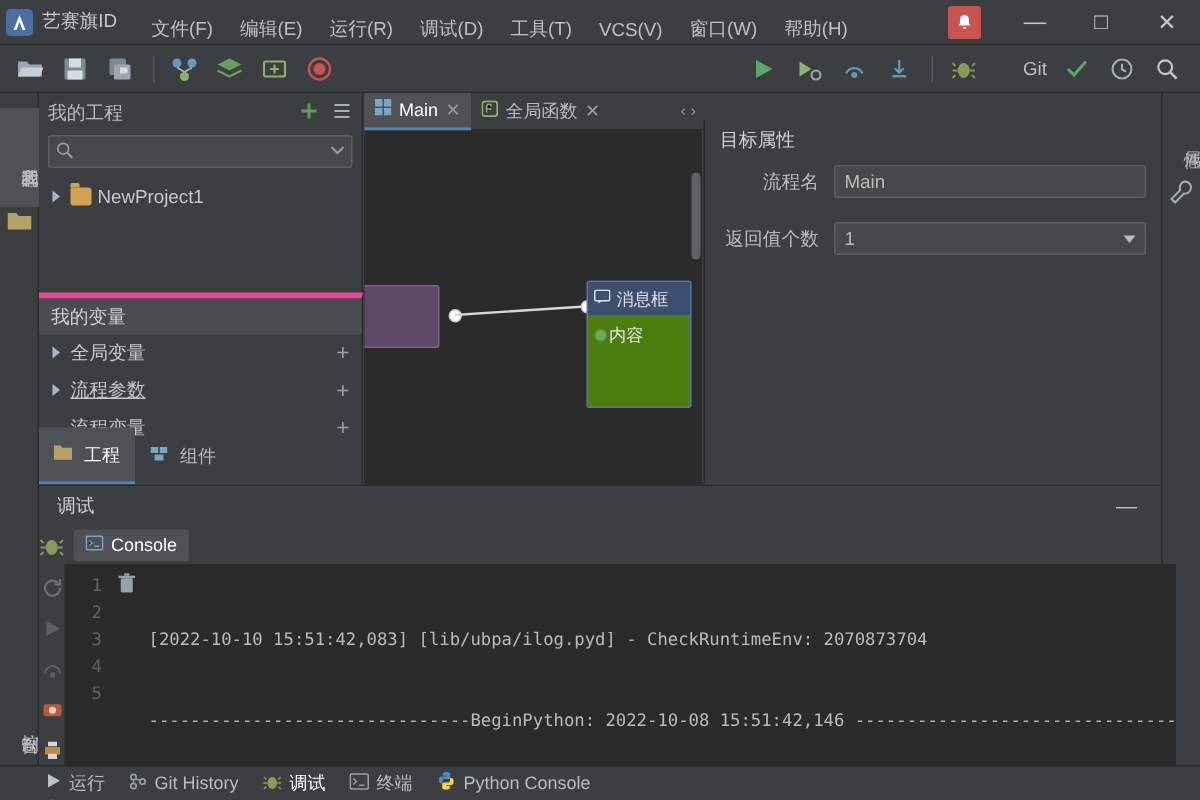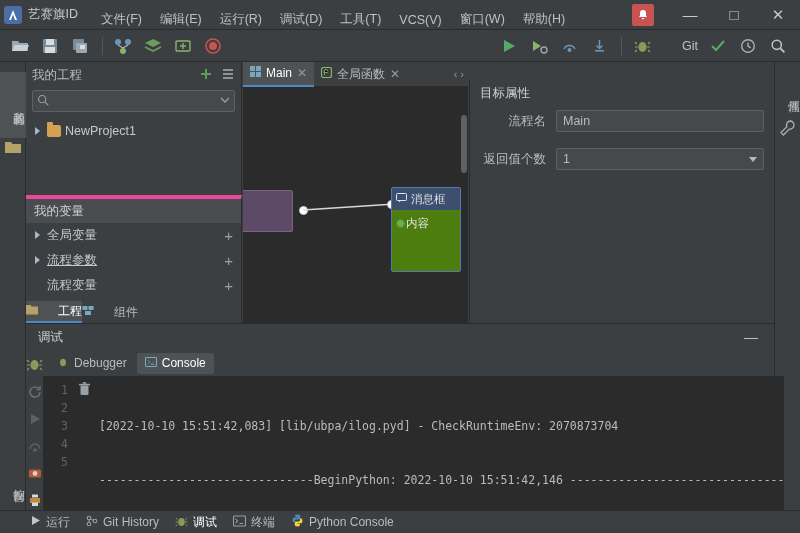--- a/index.html
+++ b/index.html
@@ -114,21 +114,21 @@
   .var-row {
     display: flex; align-items: center; height: 25px; padding: 0 8px; font-size: 12.5px; color: #c8c8c8;
   }
   .var-row .plus { margin-left: auto; color: #9aa0a6; font-size: 15px; line-height: 1; }
 
   #proj-tabs {
     position: absolute; top: 301px; left: 26px; width: 216px; height: 22px;
     background: #3c3f41; display: flex; align-items: flex-end;
     border-right: 1px solid #2b2b2b;
   }
-  .ptab { display: flex; align-items: center; gap: 20px; height: 22px; padding: 0 0; font-size: 12px; color: #bbbbbb; }
+  .ptab { display: flex; align-items: center; gap: 8px; height: 38px; padding: 0 10px; font-size: 12px; color: #bbbbbb; }
   .ptab.sel { background: #4e5254; color: #ffffff; border-bottom: 2px solid #4a88c7; }
 
   
   #editor-area {
     position: absolute; top: 62px; left: 243px; width: 225px; height: 261px;
     background: #2b2b2b;
   }
   .edtabs {
     height: 25px; background: #3c3f41; display: flex; align-items: center;
     border-bottom: 1px solid #2b2b2b; position: relative;
@@ -569,28 +569,20 @@
         </span>
         <span>
           <svg width="14" height="14" viewBox="0 0 14 14">
               <circle cx="7" cy="7" r="5.5" fill="none" stroke="#c75450" stroke-width="1.5"></circle>
               <path d="M3.2 10.8 L10.8 3.2" stroke="#c75450" stroke-width="1.5"></path>
             </svg>
         </span>
       </div>
       <div class="dbg-main">
         <div class="dbg-tabs">
-          <div class="dbg-tab">
-            <span>
-              <svg width="12" height="12" viewBox="0 0 12 12">
-                  <ellipse cx="6" cy="6.5" rx="3" ry="3.8" fill="#8a9a5b"></ellipse>
-                </svg>
-            </span>
-            <span>Debugger</span>
-          </div>
           <div class="dbg-tab sel">
             <span>
               <svg width="12" height="12" viewBox="0 0 12 12">
                   <rect x="0.5" y="1.5" width="11" height="9" rx="1" fill="none" stroke="#7aa6c2" stroke-width="1.1"></rect>
                   <path d="M2.5 4.5 L4.5 6 L2.5 7.5 M6 8.2 H9" stroke="#7aa6c2" stroke-width="1"></path>
                 </svg>
             </span>
             <span>Console</span>
           </div>
         </div>
@@ -604,21 +596,21 @@
           </div>
           <div class="con-trash">
             <svg width="13" height="14" viewBox="0 0 13 14">
                 <rect x="2.5" y="3.5" width="8" height="9.5" rx="1" fill="#9aa0a6"></rect>
                 <rect x="1" y="1.8" width="11" height="1.6" fill="#9aa0a6"></rect>
                 <rect x="4.8" y="0.2" width="3.4" height="1.6" fill="#9aa0a6"></rect>
               </svg>
           </div>
           <div class="con-lines">
             <div>[2022-10-10 15:51:42,083] [lib/ubpa/ilog.pyd] - CheckRuntimeEnv: 2070873704</div>
-            <div>-------------------------------BeginPython: 2022-10-10 15:51:42,146 -------------------------------</div>
+            <div>-------------------------------BeginPython: 2022-10-08 15:51:42,146 -------------------------------</div>
             
             
             
           </div>
         </div>
       </div>
     </div>
   </div>
 
   <div class="statusbar">

